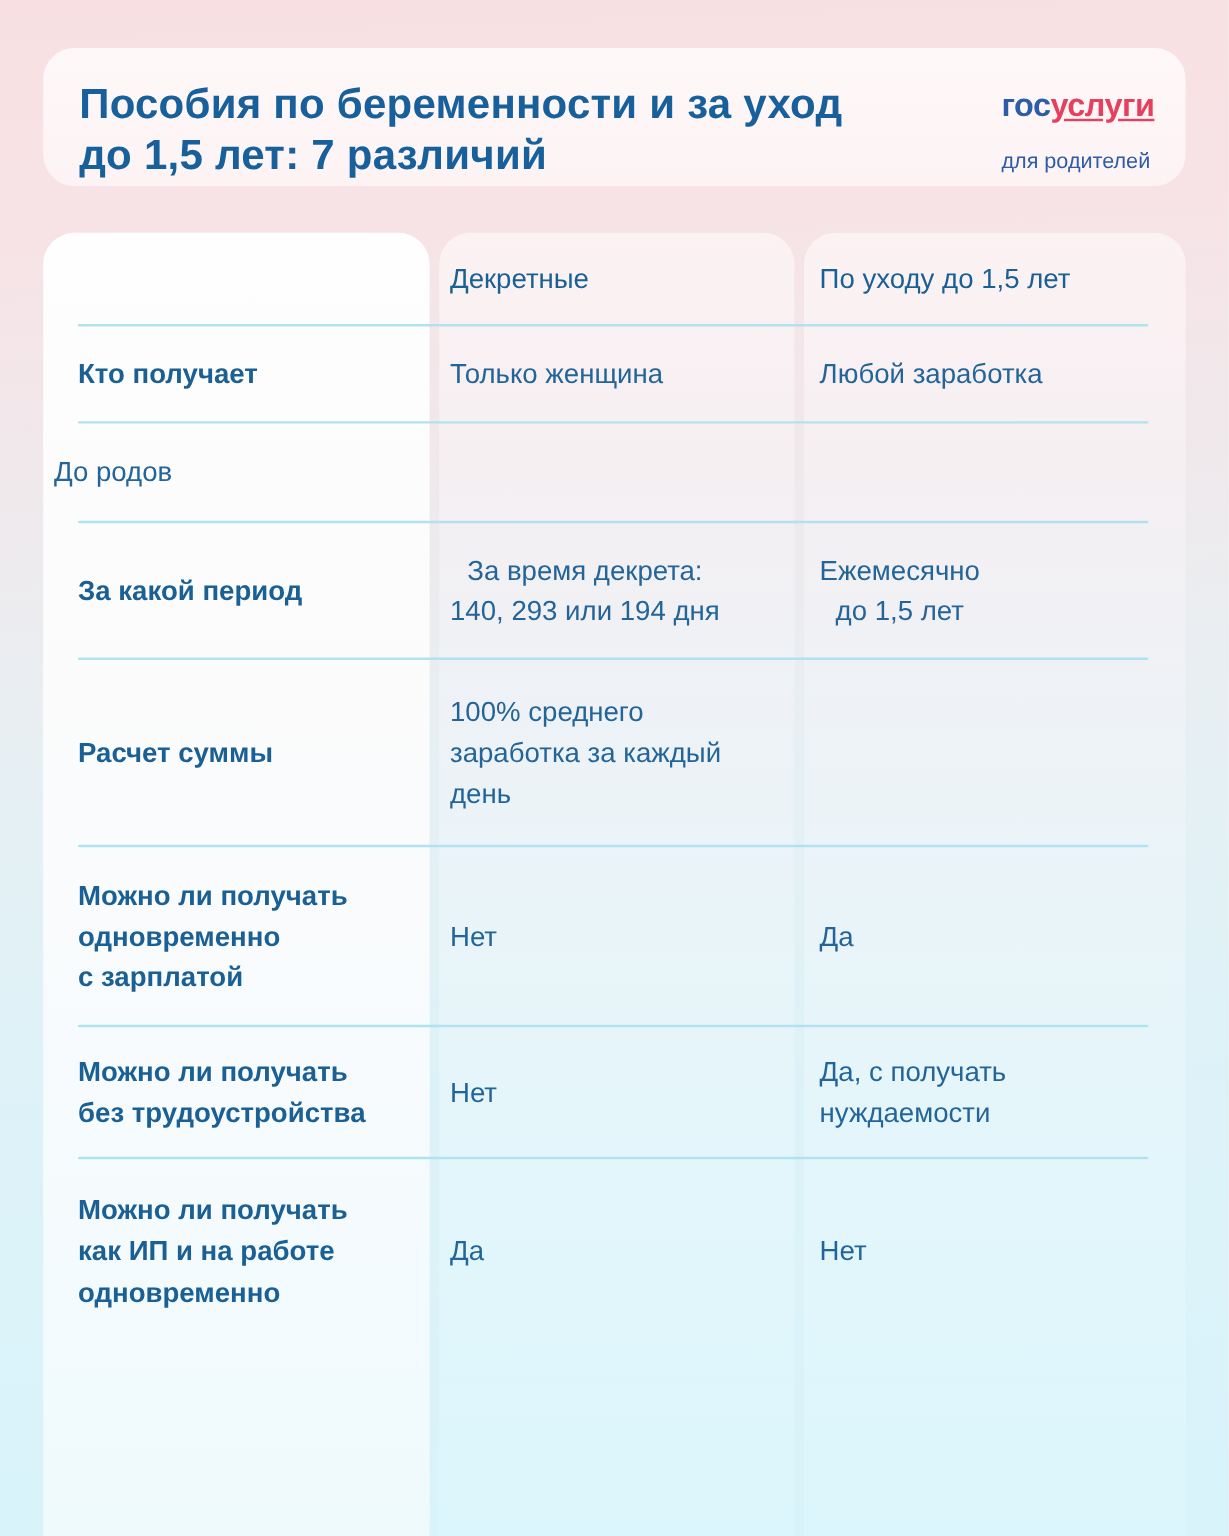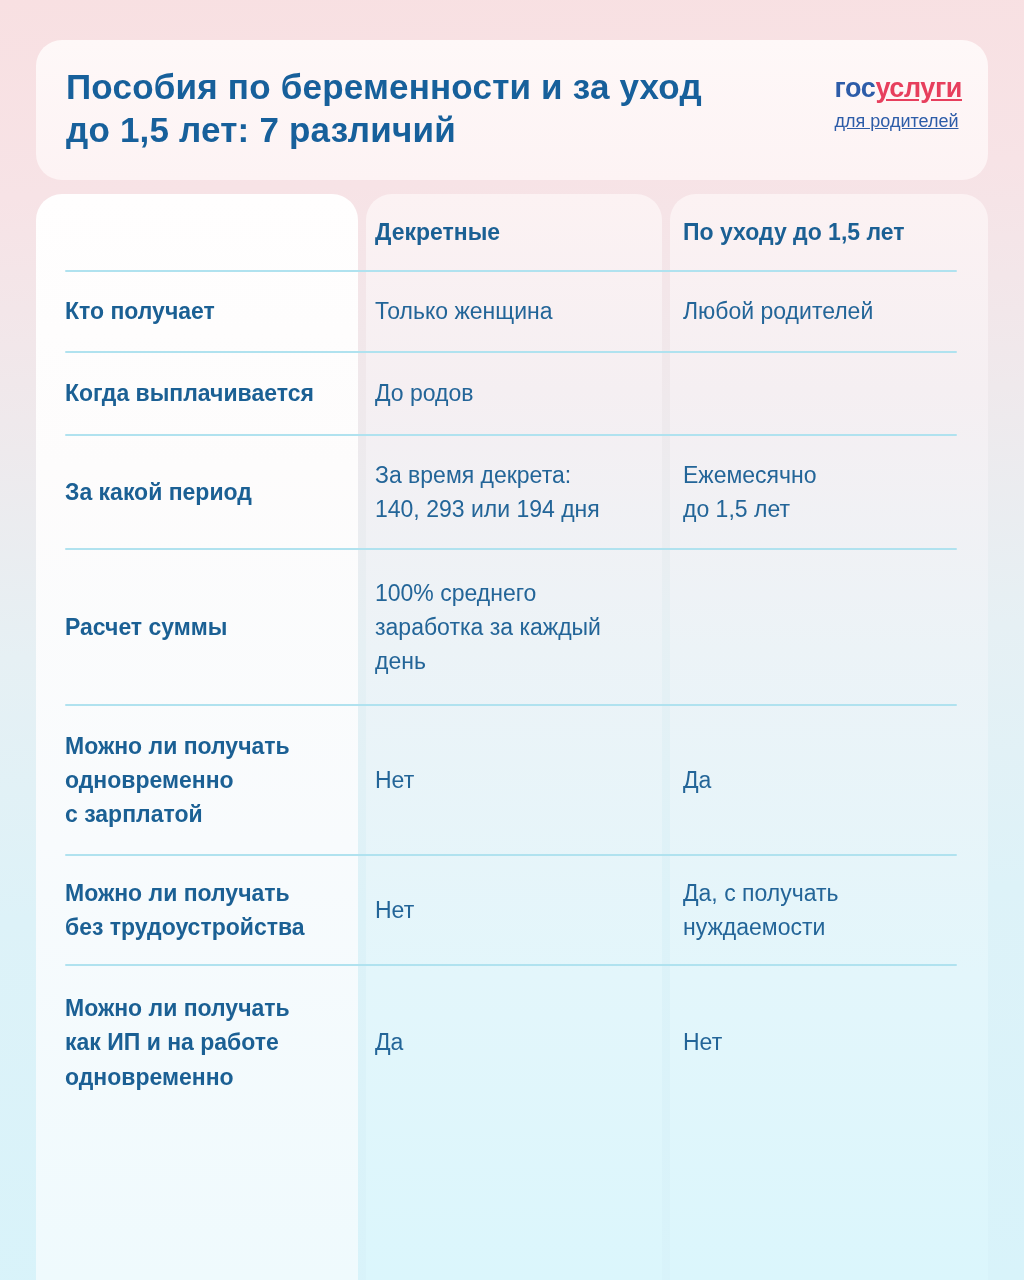--- a/index.html
+++ b/index.html
@@ -9,35 +9,35 @@
     overflow:hidden;
     font-family:"Liberation Sans", sans-serif;
     background:linear-gradient(178deg,
       #f8e0e2 0%, #f7e3e6 15%, #efe9ec 32%,
       #e6f0f4 50%, #ddf2f8 70%, #d8f3fa 100%);
   }
 
   
   .header-card {
     position:absolute; left:36px; top:40px;
-    width:952px; height:140px;
+    width:952px; height:115px;
     border-radius:26px;
     background:linear-gradient(180deg,#fef8f8 0%, #fdf3f4 100%);
   }
   .page-title {
     position:absolute; left:30px; top:26px;
     font-size:35px; font-weight:bold; color:#17609b;
     line-height:1.22; letter-spacing:0.2px;
     white-space:pre-line;
   }
   .logo-block { position:absolute; right:26px; top:34px; text-align:left; }
   .logo-main { font-size:27px; font-weight:bold; letter-spacing:-0.4px; line-height:1.1; }
   .logo-gos { color:#2d5ca8; }
   .logo-uslugi { color:#e73f5d;text-decoration:underline; }
-  .logo-sub { font-size:18px; color:#2d5ca8; margin-top:7px;text-decoration:underline; }
+  .logo-sub { font-size:18px; color:#2d5ca8; margin-top:20px; }
 
   
   .table-wrap { position:absolute; left:36px; top:194px; width:952px; height:1086px; }
   .bgcol { position:absolute; top:0; bottom:0; border-radius:26px 26px 0 0; }
   .bgcol-labels {
     left:0; width:322px;
     background:linear-gradient(180deg,#fffefe 0%, #fdfcfc 25%, #f8fbfd 60%, #effafd 100%);
   }
   .bgcol-tint {
     background:linear-gradient(180deg,#fcf2f3 0%, #f5eff2 18%,
@@ -53,26 +53,26 @@
     height:2px; background:#b0e2ef; border-radius:1px;
   }
   .t-cell {
     display:flex; align-items:center;
     font-size:23px; color:#236598; line-height:1.48;
     white-space:pre-line;
   }
   .t-cell.c1 { padding-left:29px; padding-right:26px; font-weight:bold; color:#1b6094; }
   .t-cell.c2 { padding-left:9px;  padding-right:22px; }
   .t-cell.c3 { padding-left:13px; padding-right:22px; }
-  .t-row.hdr .t-cell { font-weight:bold; color:#1b6094; }
+  .t-row.hdr .t-cell { font-weight:normal; color:#1b6094; }
 
   .rh  { height:77px; }
   .r1  { height:81px; }
   .r2  { height:83px; }
-  .r3  { height:114px; }
+  .r3  { height:114px;text-align:center; }
   .r4  { height:156px; }
   .r5  { height:150px; }
   .r6  { height:110px; }
   .r7  { height:155px; }
 </style>
 </head>
 <body>
 
 <div class="header-card">
   <div class="page-title">Пособия по беременности и за уход
@@ -94,25 +94,24 @@
 
     <div class="t-row hdr rh hasline">
       <div class="t-cell c1"></div>
       <div class="t-cell c2">Декретные</div>
       <div class="t-cell c3">По уходу до 1,5 лет</div>
     </div>
 
     <div class="t-row r1 hasline">
       <div class="t-cell c1">Кто получает</div>
       <div class="t-cell c2">Только женщина</div>
-      <div class="t-cell c3">Любой родителей</div>
+      <div class="t-cell c3">Любой заработка</div>
     </div>
 
     <div class="t-row r2 hasline">
-      <div class="t-cell c1">Когда выплачивается</div>
       <div class="t-cell c2">До родов</div>
     </div>
 
     <div class="t-row r3 hasline">
       <div class="t-cell c1">За какой период</div>
       <div class="t-cell c2">За время декрета:
 140, 293 или 194 дня</div>
       <div class="t-cell c3">Ежемесячно
 до 1,5 лет</div>
     </div>

